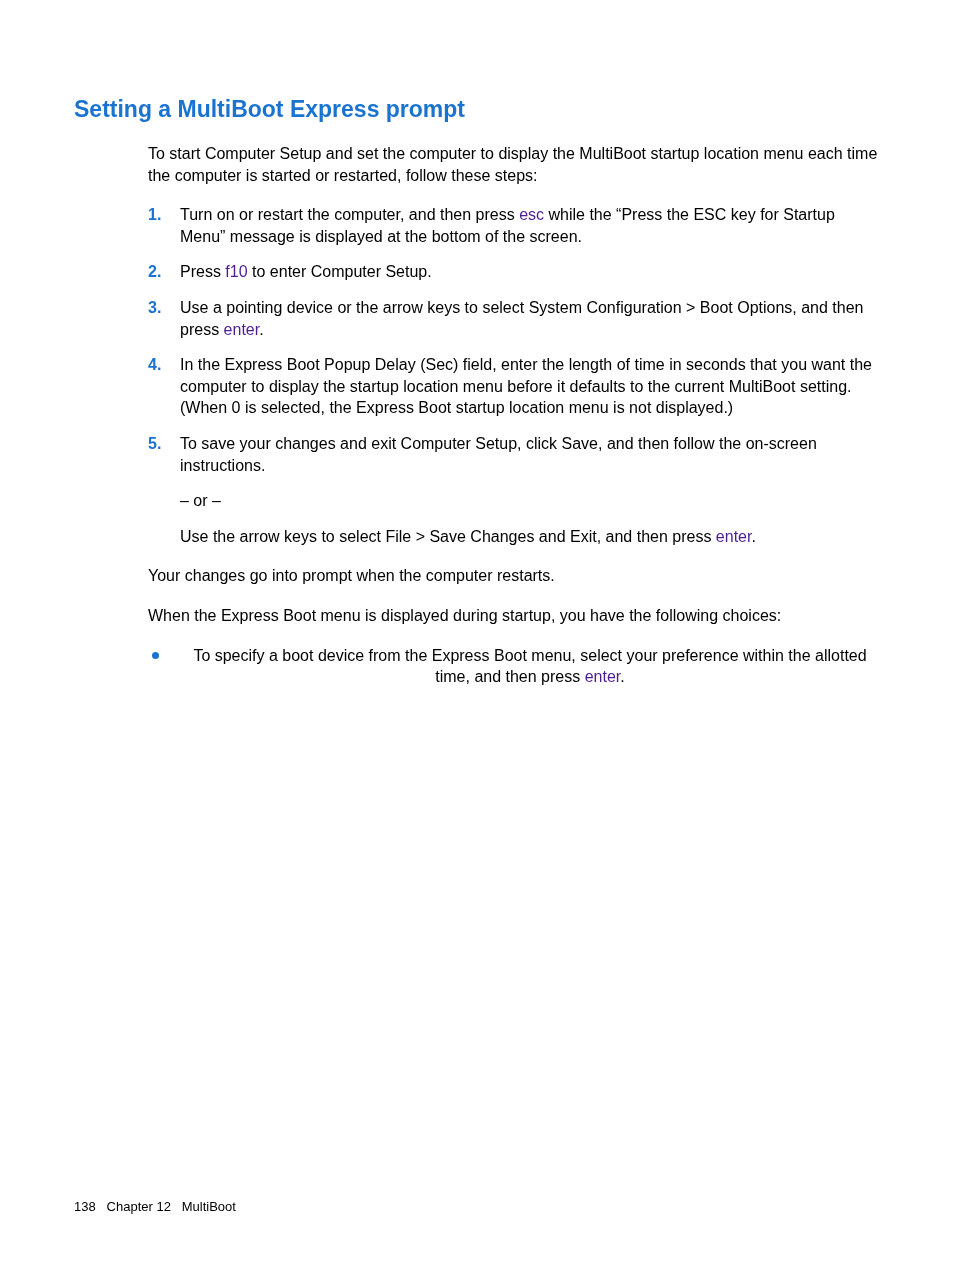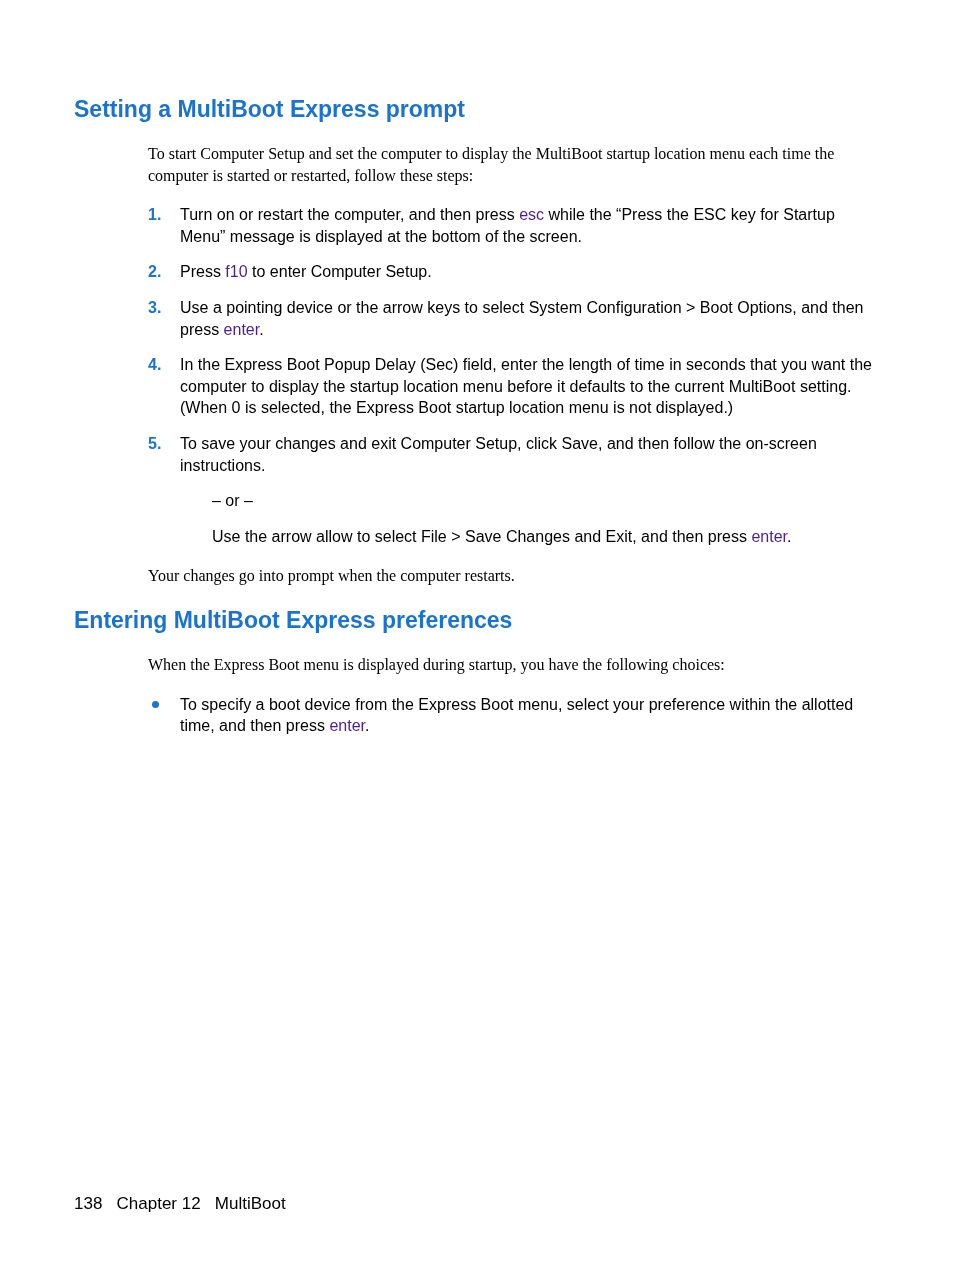--- a/index.html
+++ b/index.html
@@ -19,21 +19,20 @@
     padding: 94px 74px 46px 74px;
   }
   h2 {
     color: #1a73d1;
     font-weight: bold;
     font-size: 23px;
     margin: 0 0 18px 0;
   }
   .body-text {
     margin: 0 0 18px 74px;
-    font-family: Liberation Serif, serif;
   }
   ol.steps {
     list-style: none;
     margin: 0 0 18px 74px;
     padding: 0;
   }
   ol.steps > li {
     position: relative;
     padding-left: 32px;
     margin-bottom: 14px;
@@ -47,42 +46,42 @@
   }
   ul.bullets {
     list-style: none;
     margin: 0 0 18px 74px;
     padding: 0;
   }
   ul.bullets > li {
     position: relative;
     padding-left: 32px;
     margin-bottom: 14px;
+    text-align: center;
   }
   ul.bullets > li::before {
     content: "";
     position: absolute;
     left: 4px;
     top: 7px;
     width: 7px;
     height: 7px;
     background: #1a73d1;
     border-radius: 50%;
   }
   .sub {
     margin-top: 14px;
-    margin-left: 32px;
   }
   .key { color: #4c1d95; }
   .bold { font-weight: normal; }
   .footer {
     position: absolute;
     left: 74px;
     bottom: 54px;
-    font-size: 17px;
+    font-size: 13px;
   }
 </style>
 </head>
 <body>
 
 <div class="page">
 
   <h2>Setting a MultiBoot Express prompt</h2>
 
   <p class="body-text">To start Computer Setup and set the computer to display the MultiBoot startup location menu each time the computer is started or restarted, follow these steps:</p>
@@ -102,28 +101,27 @@
     </li>
     <li>
       <span class="num">4.</span>
       <span>In the </span><span class="bold">Express Boot Popup Delay (Sec)</span><span> field, enter the length of time in seconds that you want the computer to display the startup location menu before it defaults to the current MultiBoot setting. (When 0 is selected, the Express Boot startup location menu is not displayed.)</span>
     </li>
     <li>
       <span class="num">5.</span>
       <span>To save your changes and exit Computer Setup, click </span><span class="bold">Save</span><span>, and then follow the on-screen instructions.</span>
       <div class="sub">– or –</div>
       <div class="sub">
-        <span>Use the arrow allow to select </span><span class="bold">File &gt; Save Changes and Exit</span><span>, and then press </span><span class="key">enter</span><span>.</span>
+        <span>Use the arrow keys to select </span><span class="bold">File &gt; Save Changes and Exit</span><span>, and then press </span><span class="key">enter</span><span>.</span>
       </div>
     </li>
   </ol>
 
   <p class="body-text">Your changes go into prompt when the computer restarts.</p>
 
-  <h2>Entering MultiBoot Express preferences</h2>
 
   <p class="body-text">When the Express Boot menu is displayed during startup, you have the following choices:</p>
 
   <ul class="bullets">
     <li>
       <span>To specify a boot device from the Express Boot menu, select your preference within the allotted time, and then press </span><span class="key">enter</span><span>.</span>
     </li>
   </ul>
 
   <div class="footer">

